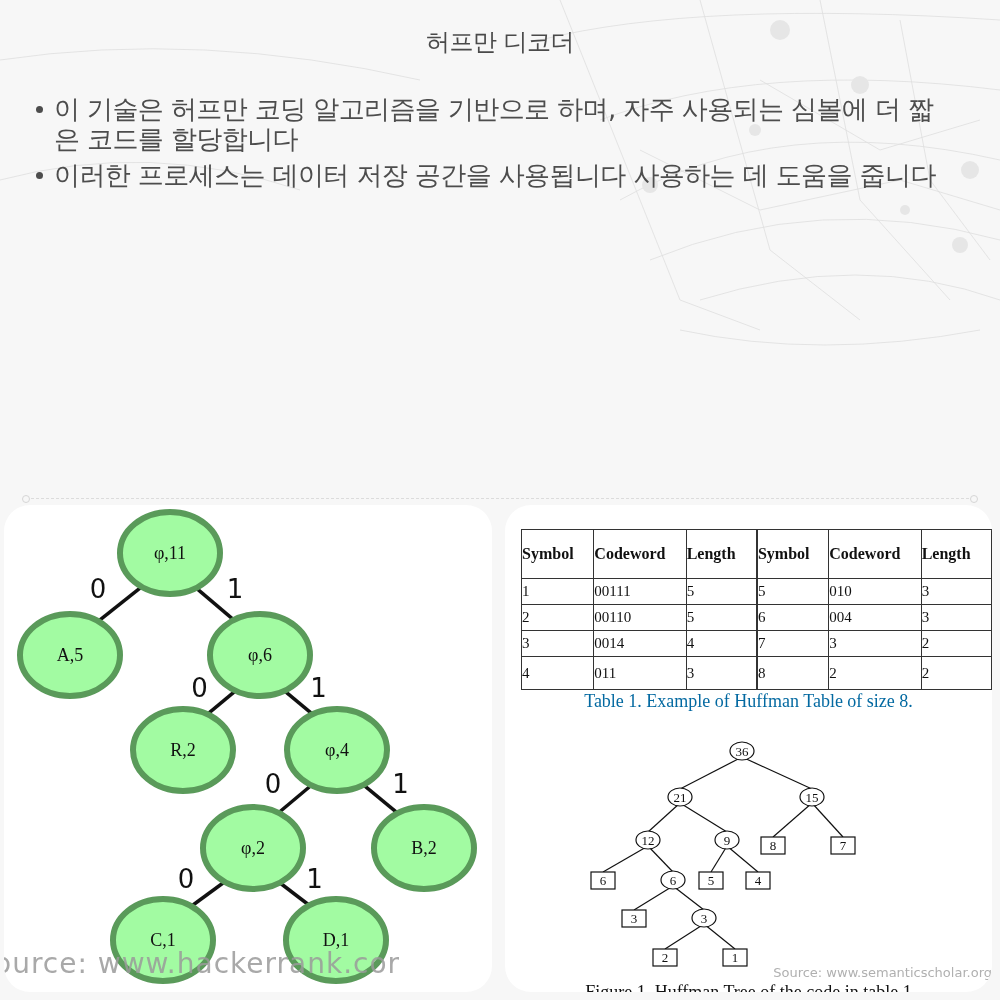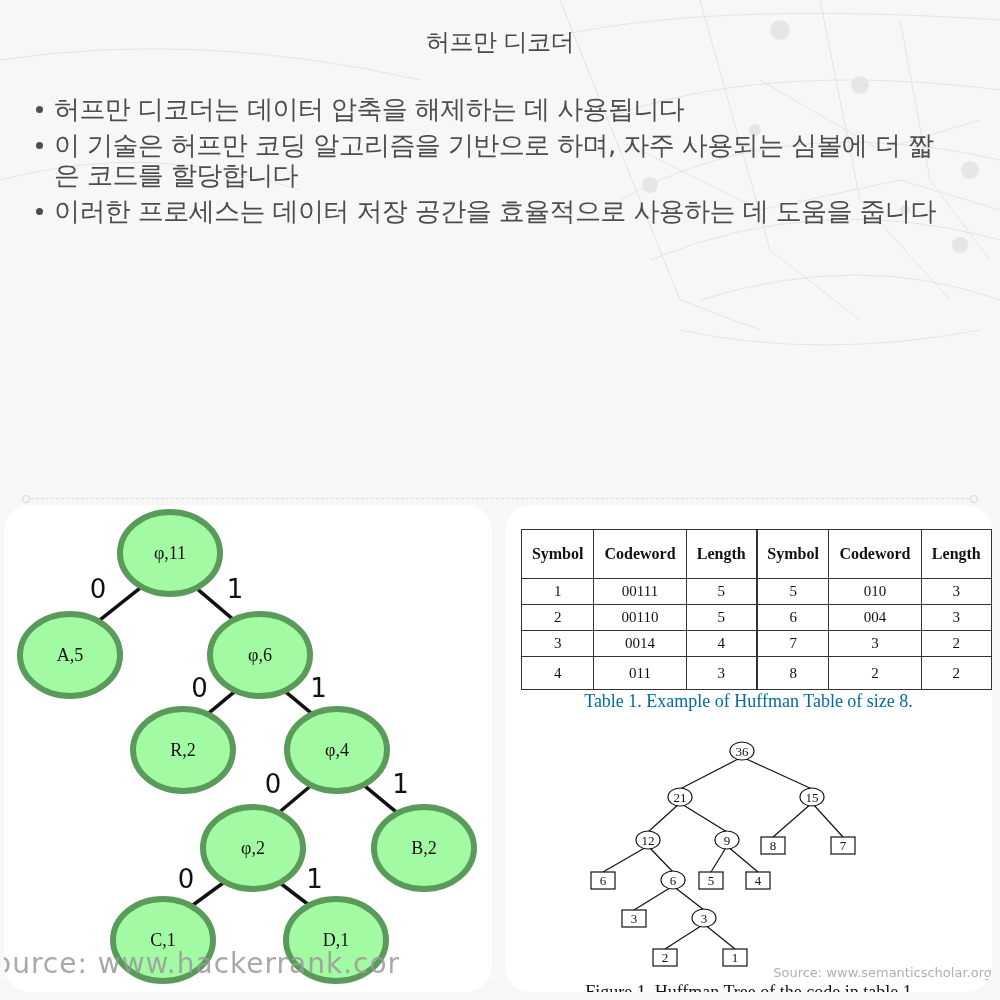--- a/index.html
+++ b/index.html
@@ -38,21 +38,21 @@
     white-space:nowrap; font-family:"DejaVu Sans", sans-serif; opacity:0.85;
   }
   .source-right {
     position:absolute; left:0; width:487px; top:460px; text-align:right;
     font-size:13px; color:#b0b0b0; white-space:nowrap;
   }
   table.huff {
     position:absolute; left:16px; top:24px; border-collapse:collapse;
     font-family:"Liberation Serif", serif; color:#111; background:#fff;
   }
-  table.huff th, table.huff td { border:1px solid #333; text-align:center; padding:0; }
+  table.huff th, table.huff td { border:1px solid #333; text-align:left; padding:0; }
   table.huff th { font-weight:bold; font-size:16px; height:48px; }
   table.huff td { font-size:15px; height:25px; }
   table.huff tr:last-child td { height:32px; }
   .c-sym { width:72px; } .c-code { width:92px; } .c-len { width:70px; }
   .c-sym2 { width:71px; } .c-code2 { width:92px; } .c-len2 { width:70px; }
   .table-caption {
     position:absolute; left:0; width:487px; top:186px; text-align:center;
     font-family:"Liberation Serif", serif; font-size:18px; color:#0369a1;
   }
   .fig-caption {
@@ -87,23 +87,22 @@
     <circle cx="970" cy="170" r="9"></circle>
     <circle cx="960" cy="245" r="8"></circle>
     <circle cx="755" cy="130" r="6"></circle>
     <circle cx="905" cy="210" r="5"></circle>
   </g>
 </svg>
 
 <div class="slide-title">허프만 디코더</div>
 
 <ul class="bullets">
-  <li><span class="dot"></span><span>허프만 디코더는 데이터 압축을 해제하는 데 사용됩니다</span></li>
   <li><span class="dot"></span><span>이 기술은 허프만 코딩 알고리즘을 기반으로 하며, 자주 사용되는 심볼에 더 짧은 코드를 할당합니다</span></li>
-  <li><span class="dot"></span><span>이러한 프로세스는 데이터 저장 공간을 효율적으로 사용하는 데 도움을 줍니다</span></li>
+  <li><span class="dot"></span><span>이러한 프로세스는 데이터 저장 공간을 사용됩니다 사용하는 데 도움을 줍니다</span></li>
 </ul>
 
 <div class="divider"></div>
 
 <div class="panel panel-left">
   <svg id="left-tree" width="488" height="487">
       <line x1="139.74732209027286" y1="80.2046850454205" x2="92.25267790972715" y2="117.7953149545795" stroke="#111111" stroke-width="3.5"></line>
       <text x="94" y="93" font-size="26" font-family="&quot;DejaVu Sans&quot;, sans-serif" fill="#111" text-anchor="middle">0</text>
       <line x1="190.81081139075673" y1="81.81768727696567" x2="231.18918860924327" y2="116.18231272303433" stroke="#111111" stroke-width="3.5"></line>
       <text x="231" y="93" font-size="26" font-family="&quot;DejaVu Sans&quot;, sans-serif" fill="#111" text-anchor="middle">1</text>

